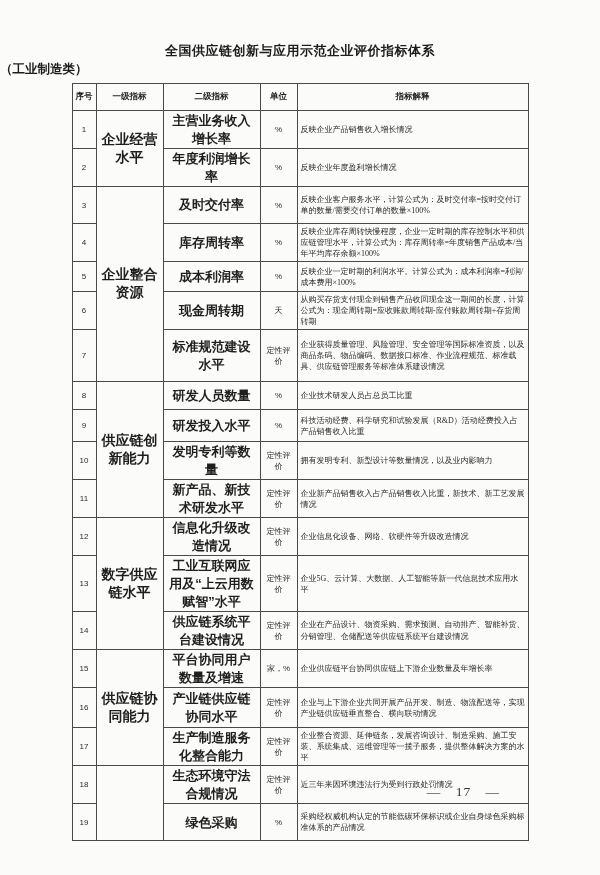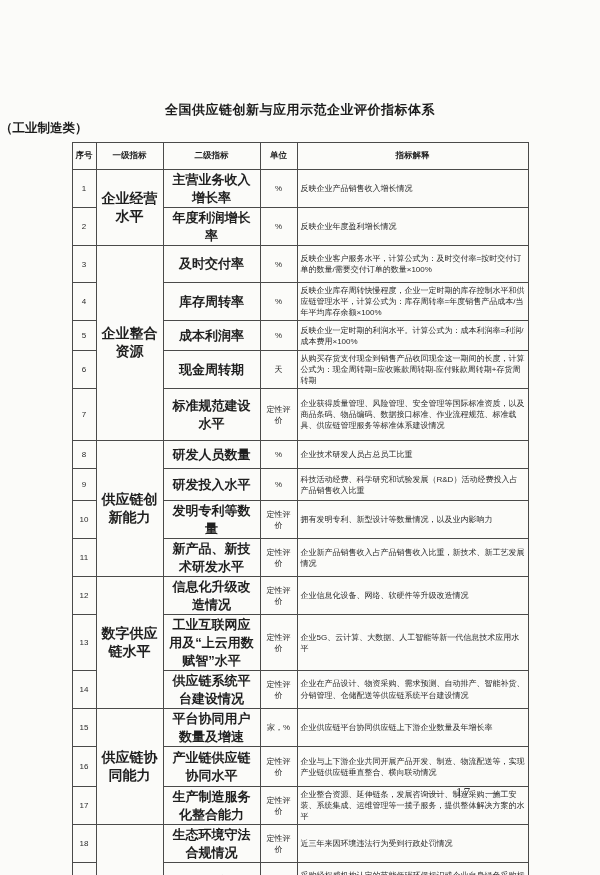--- a/index.html
+++ b/index.html
@@ -11,21 +11,21 @@
     position:relative;
     width:600px;
     height:875px;
     margin:0 auto;
     background:#fbfbf9;
     color:#222;
     overflow:hidden;
   }
   .title{
     margin:0;
-    padding-top:101px;
+    padding-top:42px;
     text-align:center;
     font-size:13px;
     font-weight:bold;
     letter-spacing:0.5px;
     color:#1d1d1d;
   }
   .subtitle{
     margin:1px 0 0 0;
     text-align:left;
     font-size:12.5px;
@@ -50,21 +50,21 @@
   .indicator-table th{
     font-size:8.5px;
     font-weight:bold;
     text-align:center;
     color:#1f1f1f;
   }
   .cell-no{text-align:center;font-size:8px;color:#2a2a2a;}
   .cell-group{text-align:center;font-weight:bold;font-size:14px;color:#1f1f1f;}
   .cell-ind{text-align:center;font-weight:bold;font-size:13px;color:#1f1f1f;padding:1px 6px;line-height:1.35;}
   .cell-unit{text-align:center;font-size:8px;color:#2a2a2a;}
-  .cell-exp{text-align:left;font-size:8px;color:#2a2a2a;padding:1px 4px;line-height:1.4;}
+  .cell-exp{text-align:left;font-size:8px;color:#2a2a2a;padding:1px 4px;line-height:1.4;font-family:Liberation Serif, serif;}
   tr.r1{height:28px} tr.r2{height:35px} tr.r3{height:37px} tr.r4{height:38px}
   tr.r5{height:30px} tr.r6{height:38px} tr.r7{height:52px} tr.r8{height:28px}
   tr.r9{height:32px} tr.r10{height:25px} tr.r11{height:33px} tr.r12{height:27px}
   tr.r13{height:33px} tr.r14{height:30px} tr.r15{height:30px} tr.r16{height:40px}
   tr.r17{height:28px} tr.r18{height:30px} tr.r19{height:37px}
   .page-number{
     position:absolute;
     top:784px;
     right:100px;
     font-family:"Liberation Serif", serif;

